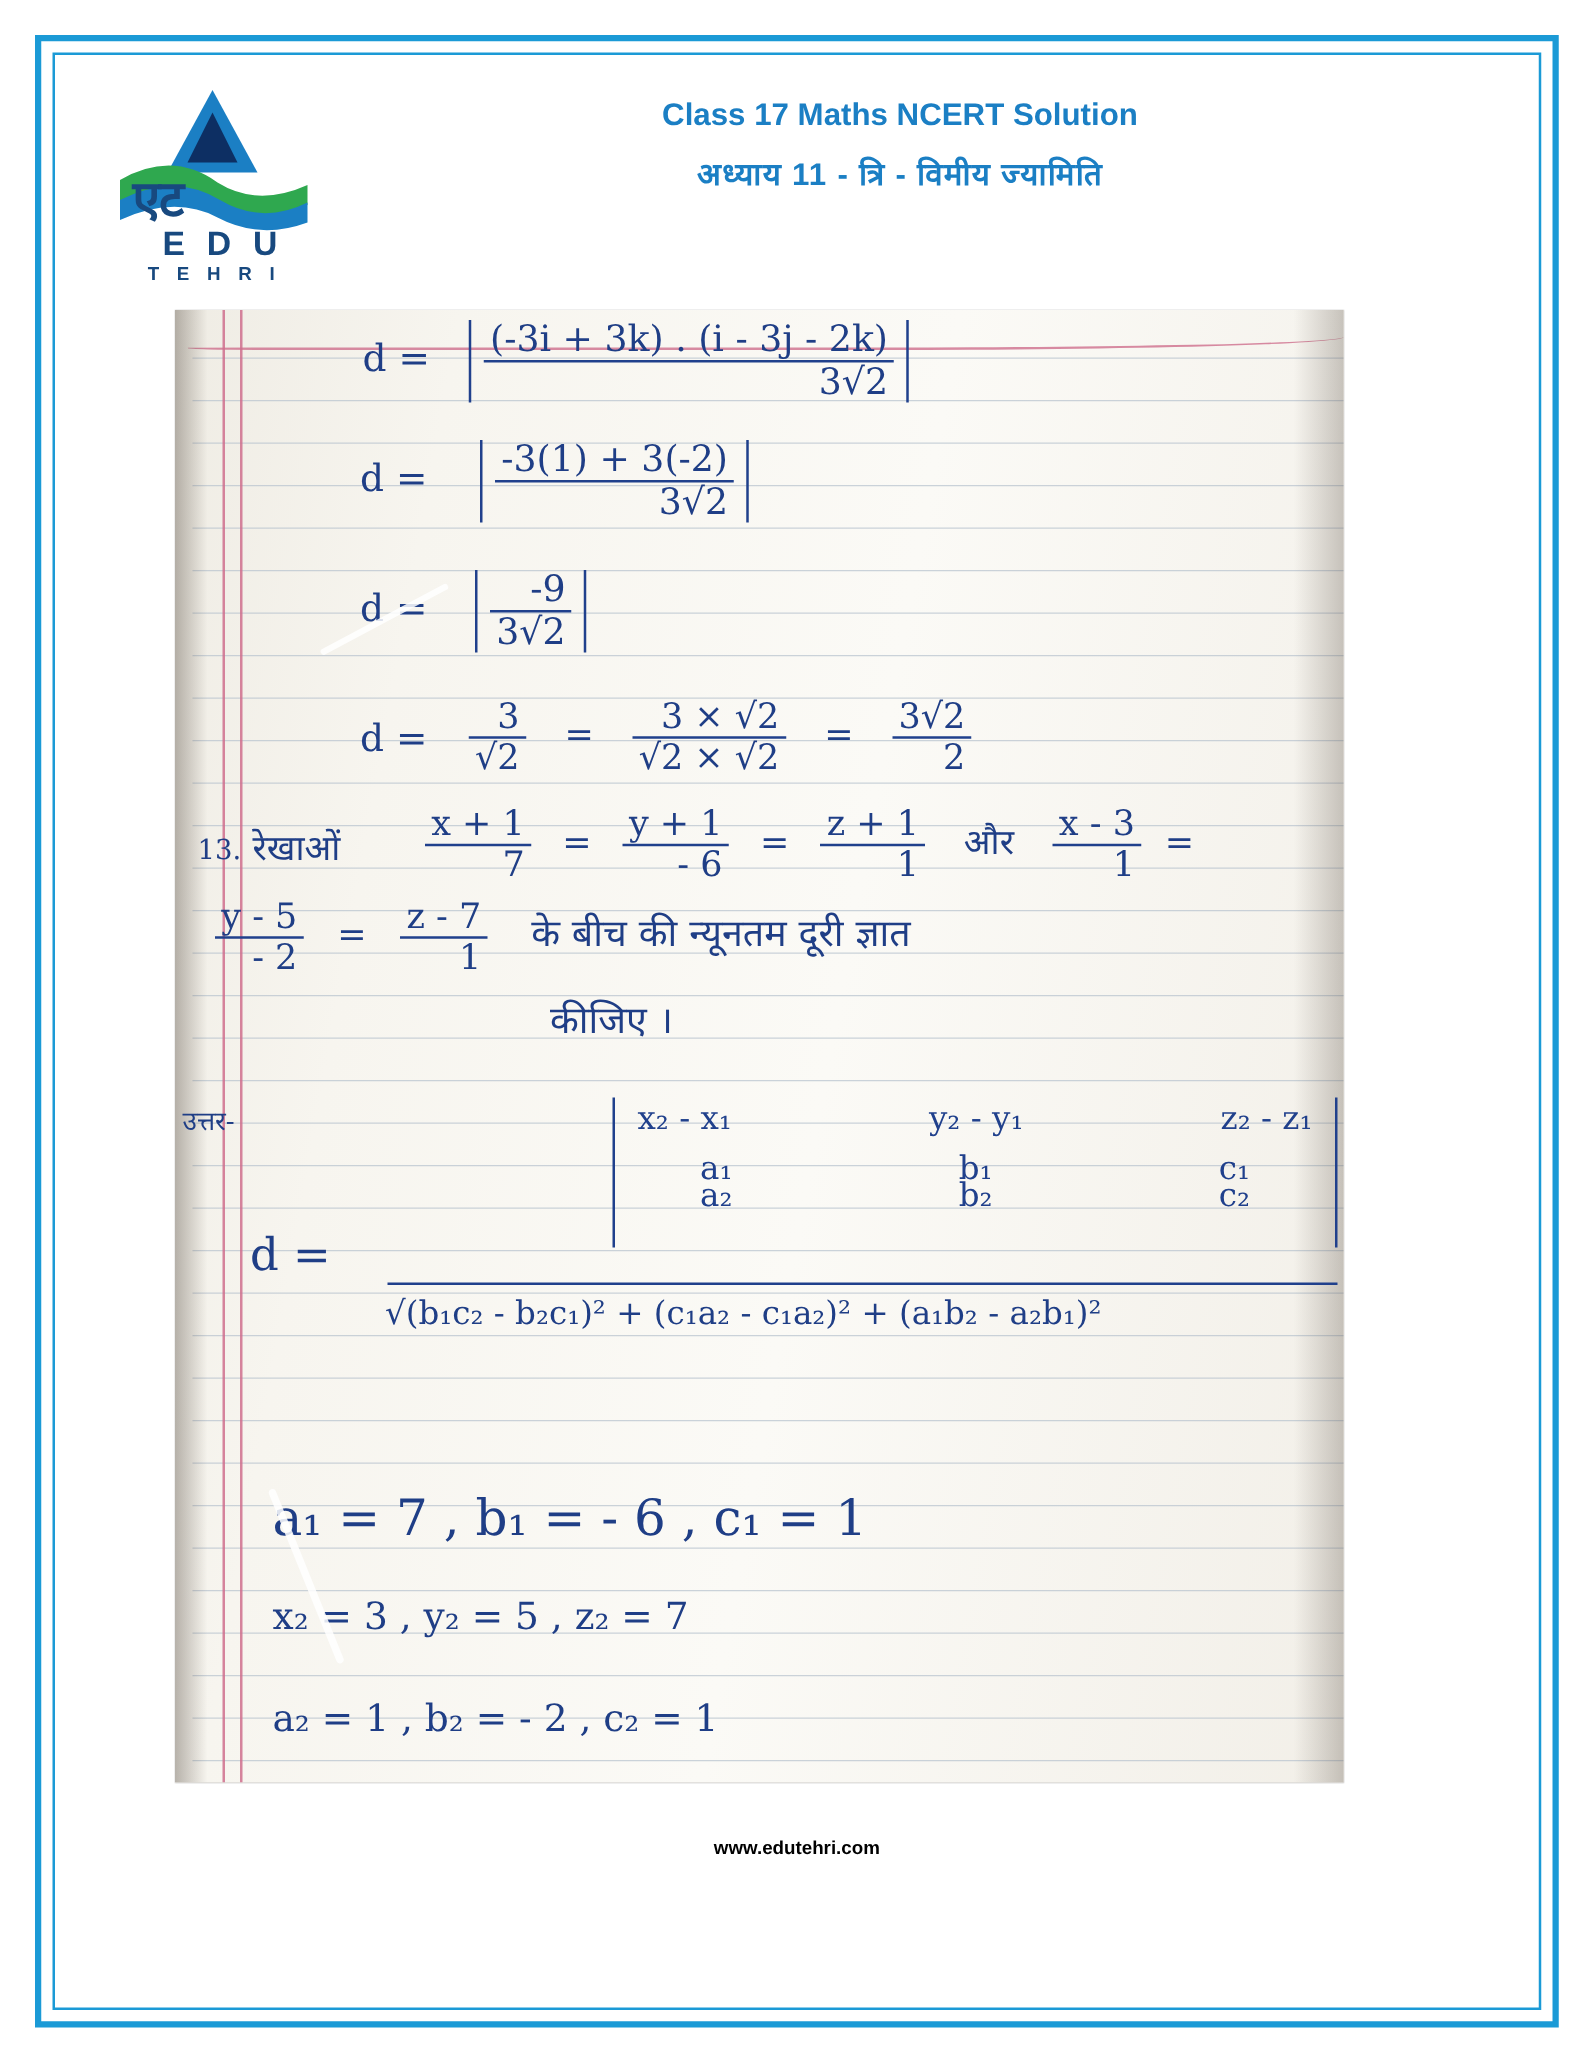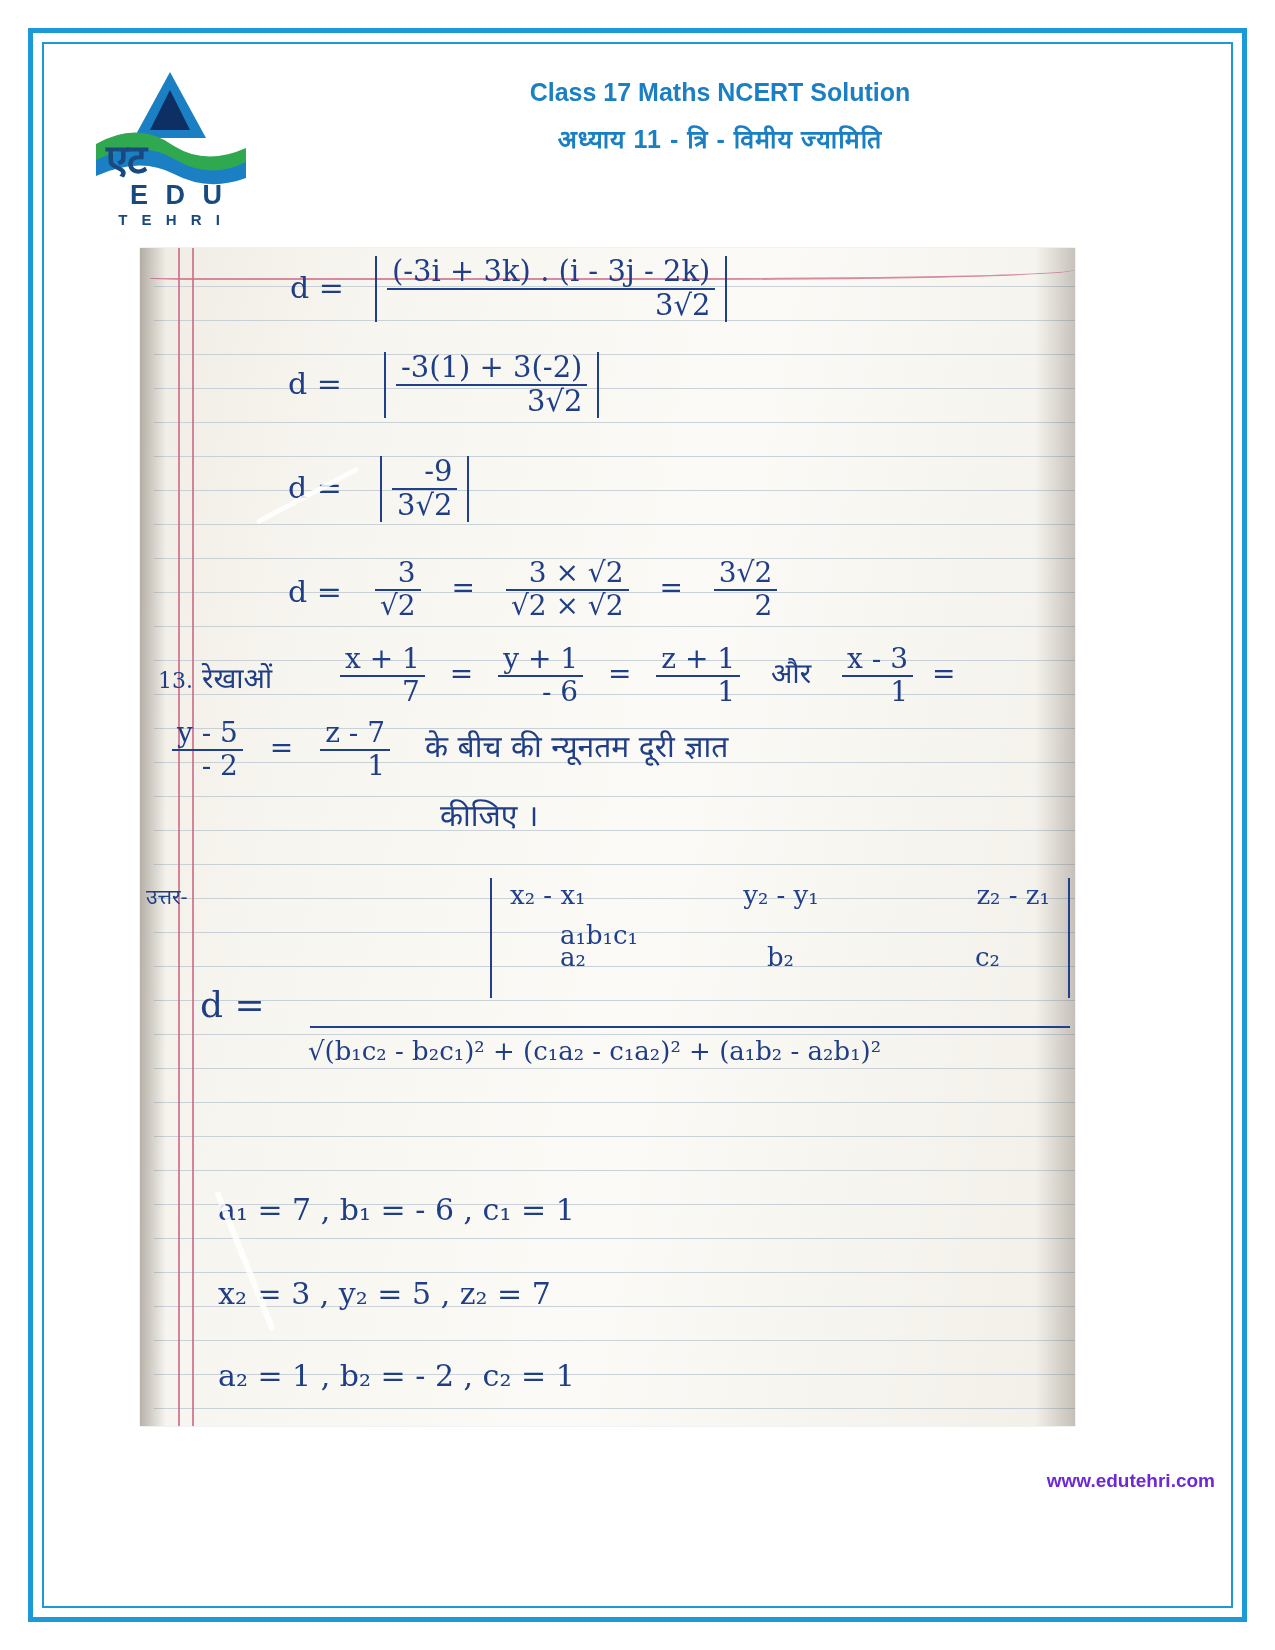--- a/index.html
+++ b/index.html
@@ -178,24 +178,24 @@
     background: rgba(255,255,255,0.85);
     transform: rotate(-28deg);
     border-radius: 3px;
   }
 
   
   .footer {
     position: absolute;
     left: 60px; top: 1470px;
     width: 1155px;
-    text-align: right;
-    font-size: 19px;
-    font-weight: bold;
-    color: #6d28d9;
+    text-align: center;
+    font-size: 15px;
+    font-weight: bold;
+    color: #000000;
   }
 </style>
 </head>
 <body>
 
 <div class="page">
 
   <div class="border-outer"></div>
   <div class="border-inner"></div>
 
@@ -356,37 +356,37 @@
     <div class="hw" style="left:6px; top:634px; font-size:21px;">उत्तर-</div>
 
     <div style="position:absolute; left:350px; top:630px; width:580px; height:120px;">
       <div style="position:absolute; left:0; top:0; bottom:0; width:2px; background:#20408c;"></div>
       <div style="position:absolute; right:0; top:0; bottom:0; width:2px; background:#20408c;"></div>
       <div style="position:absolute; left:20px; right:20px; top:2px; display:flex; justify-content:space-between; font-family:'DejaVu Serif',serif; font-size:26px; color:#20408c;">
         <span>x₂ - x₁</span>
         <span>y₂ - y₁</span>
         <span>z₂ - z₁</span>
       </div>
-      <div style="position:absolute; left:70px; right:70px; top:42px; display:flex; justify-content:flex-start; font-family:'DejaVu Serif',serif; font-size:26px; color:#20408c;">
+      <div style="position:absolute; left:70px; right:70px; top:42px; display:flex; justify-content:space-between; font-family:'DejaVu Serif',serif; font-size:26px; color:#20408c;">
         <span>a₁</span>
         <span>b₁</span>
         <span>c₁</span>
       </div>
       <div style="position:absolute; left:70px; right:70px; top:64px; display:flex; justify-content:space-between; font-family:'DejaVu Serif',serif; font-size:26px; color:#20408c;">
         <span>a₂</span>
         <span>b₂</span>
         <span>c₂</span>
       </div>
     </div>
 
     <div class="hw" style="left:60px; top:736px; font-size:36px;">d =</div>
     <div style="position:absolute; left:170px; top:778px; width:760px; height:2px; background:#20408c;"></div>
     <div class="hw" style="left:168px; top:788px; font-size:26px;">√(b₁c₂ - b₂c₁)² + (c₁a₂ - c₁a₂)² + (a₁b₂ - a₂b₁)²</div>
 
-    <div class="hw" style="left:78px; top:944px; font-size:30px;">a₁ = 7 , b₁ = - 6 , c₁ = 1</div>
+    <div class="hw" style="left:78px; top:944px; font-size:40px;">a₁ = 7 , b₁ = - 6 , c₁ = 1</div>
     <div class="hw" style="left:78px; top:1028px; font-size:30px;">x₂ = 3 ,  y₂ = 5 , z₂ = 7</div>
     <div class="hw" style="left:78px; top:1110px; font-size:30px;">a₂ = 1 , b₂ = - 2 , c₂ = 1</div>
 
     <div class="scratch" style="left:110px; top:245px; width:115px; height:5px;"></div>
     <div class="scratch" style="left:30px; top:1010px; width:150px; height:6px; transform:rotate(68deg);"></div>
   </div>
 
   <div class="footer">www.edutehri.com</div>
 
 </div>

